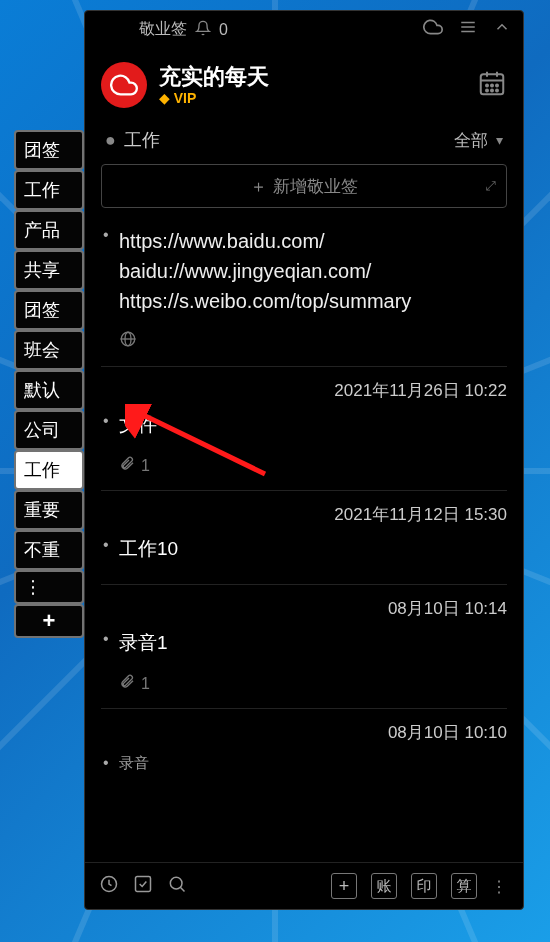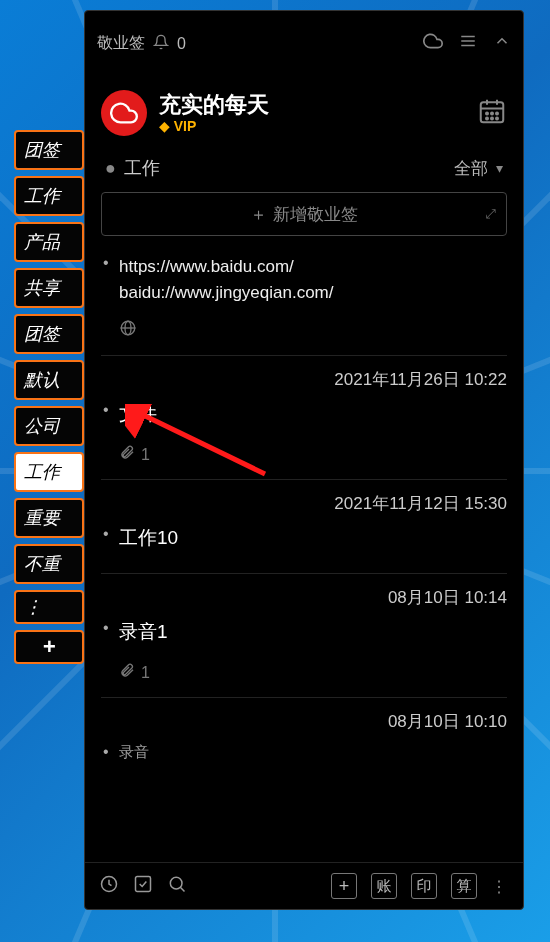--- a/index.html
+++ b/index.html
@@ -19,38 +19,37 @@
   .ray.d1 { width: 1400px; height: 6px; transform: translate(-50%,-50%) rotate(45deg); }
   .ray.d2 { width: 1400px; height: 6px; transform: translate(-50%,-50%) rotate(-45deg); }
   .ray.d3 { width: 1400px; height: 6px; transform: translate(-50%,-50%) rotate(22deg); }
   .ray.d4 { width: 1400px; height: 6px; transform: translate(-50%,-50%) rotate(-22deg); }
   .ray.d5 { width: 1400px; height: 6px; transform: translate(-50%,-50%) rotate(67deg); }
   .ray.d6 { width: 1400px; height: 6px; transform: translate(-50%,-50%) rotate(-67deg); }
 
   
   .side-tabs { position: absolute; left: 14px; top: 130px; width: 70px; }
   .side-tab {
-    border: 2px solid #f97316; background: #050505; color: #fff;
-    padding: 6px 8px; margin-bottom: 6px; font-size: 18px;
+    border: 2px solid #737373; background: #050505; color: #fff;
+    padding: 6px 8px; font-size: 18px;
     border-radius: 4px;
-    font-style: italic;
   }
   .side-tab.active { background: #fff; color: #000; }
   .side-tab.dots { text-align: left; padding: 4px 8px; letter-spacing: 2px; }
   .side-tab.plus { text-align: center; font-size: 22px; font-weight: bold; padding: 2px 8px; }
 
   
   .panel {
     position: absolute; left: 84px; top: 10px; width: 440px; height: 900px;
     background: #000; border: 1px solid #333; border-radius: 4px;
     display: flex; flex-direction: column;
     color: #cfcfcf;
   }
 
-  .titlebar { display:flex; align-items:center; padding: 20px 12px; gap:8px; }
+  .titlebar { display:flex; align-items:center; padding: 6px 12px; gap:8px;margin-left:42px; }
   .titlebar .brand { color:#bbb; font-size:16px; }
   .titlebar .bell { color:#888; font-size:16px; }
   .titlebar .notif { color:#bbb; font-size:16px; }
   .titlebar .spacer { flex:1; }
   .titlebar .ticon { color:#888; font-size:18px; margin-left:8px; }
 
   .header { display:flex; align-items:center; padding: 14px 16px 6px 16px; gap:12px; }
   .avatar {
     width:46px; height:46px; border-radius:50%; background:#e21b1b;
     display:flex; align-items:center; justify-content:center; flex:none;
@@ -75,21 +74,21 @@
     display:flex; align-items:center; justify-content:center; gap:6px;
     position:relative;
   }
   .add-btn .expand { position:absolute; right:10px; font-size:13px; color:#666; }
 
   .list { flex:1; overflow:hidden; padding: 0 16px; }
   .ts { text-align:right; color:#ccc; font-size:17px; padding: 8px 0 6px; }
   .item { padding: 4px 0 14px 18px; position:relative; }
   .item::before { content:"•"; position:absolute; left:2px; top:4px; color:#aaa; font-size:16px; }
   .item .ttl { color:#fff; font-size:19px; margin-bottom:4px; }
-  .item .line { color:#eee; font-size:17px; line-height:1.5; }
+  .item .line { color:#eee; font-size:20px; line-height:1.5; }
   .meta { color:#777; font-size:16px; padding-left:18px; display:flex; gap:6px; align-items:center; padding-bottom:10px; }
   .sep { border-top:1px solid #222; margin: 4px 0; }
 
   .bottombar { display:flex; align-items:center; padding:10px 14px; gap:14px; border-top:1px solid #222; }
   .bottombar .spacer { flex:1; }
   .bicon { color:#999; font-size:18px; }
   .bsq {
     width:26px; height:26px; border:1px solid #777; color:#bbb; font-size:15px;
     display:flex; align-items:center; justify-content:center; border-radius:3px;
   }
@@ -112,20 +111,21 @@
   <div class="ray d5"></div>
     <div class="ray d6"></div>
 </div>
 
 <div class="side-tabs">
   <div class="side-tab">团签</div>
   <div class="side-tab">工作</div>
   <div class="side-tab">产品</div>
   <div class="side-tab">共享</div>
   <div class="side-tab">团签</div>
+  <div class="side-tab">班会</div>
   <div class="side-tab">默认</div>
   <div class="side-tab">公司</div>
   <div class="side-tab active">工作</div>
   <div class="side-tab">重要</div>
   <div class="side-tab">不重</div>
   <div class="side-tab dots">⋮</div>
   <div class="side-tab plus">+</div>
 </div>
 
 <div class="panel">
@@ -201,20 +201,21 @@
     <span>＋</span>
     <span>新增敬业签</span>
     <span class="expand">⤢</span>
   </div>
 
   <div class="list">
 
     <div class="item">
       <div class="line">https://www.baidu.com/</div>
       <div class="line">baidu://www.jingyeqian.com/</div>
+      <div class="line">https://s.weibo.com/top/summary</div>
     </div>
     <div class="meta">
       <span>
         <svg width="18" height="18" viewBox="0 0 24 24" fill="none" stroke="#777" stroke-width="1.8">
             <circle cx="12" cy="12" r="9"></circle>
             <ellipse cx="12" cy="12" rx="4" ry="9"></ellipse>
             <path d="M2 12h20"></path>
           </svg>
       </span>
     </div>

